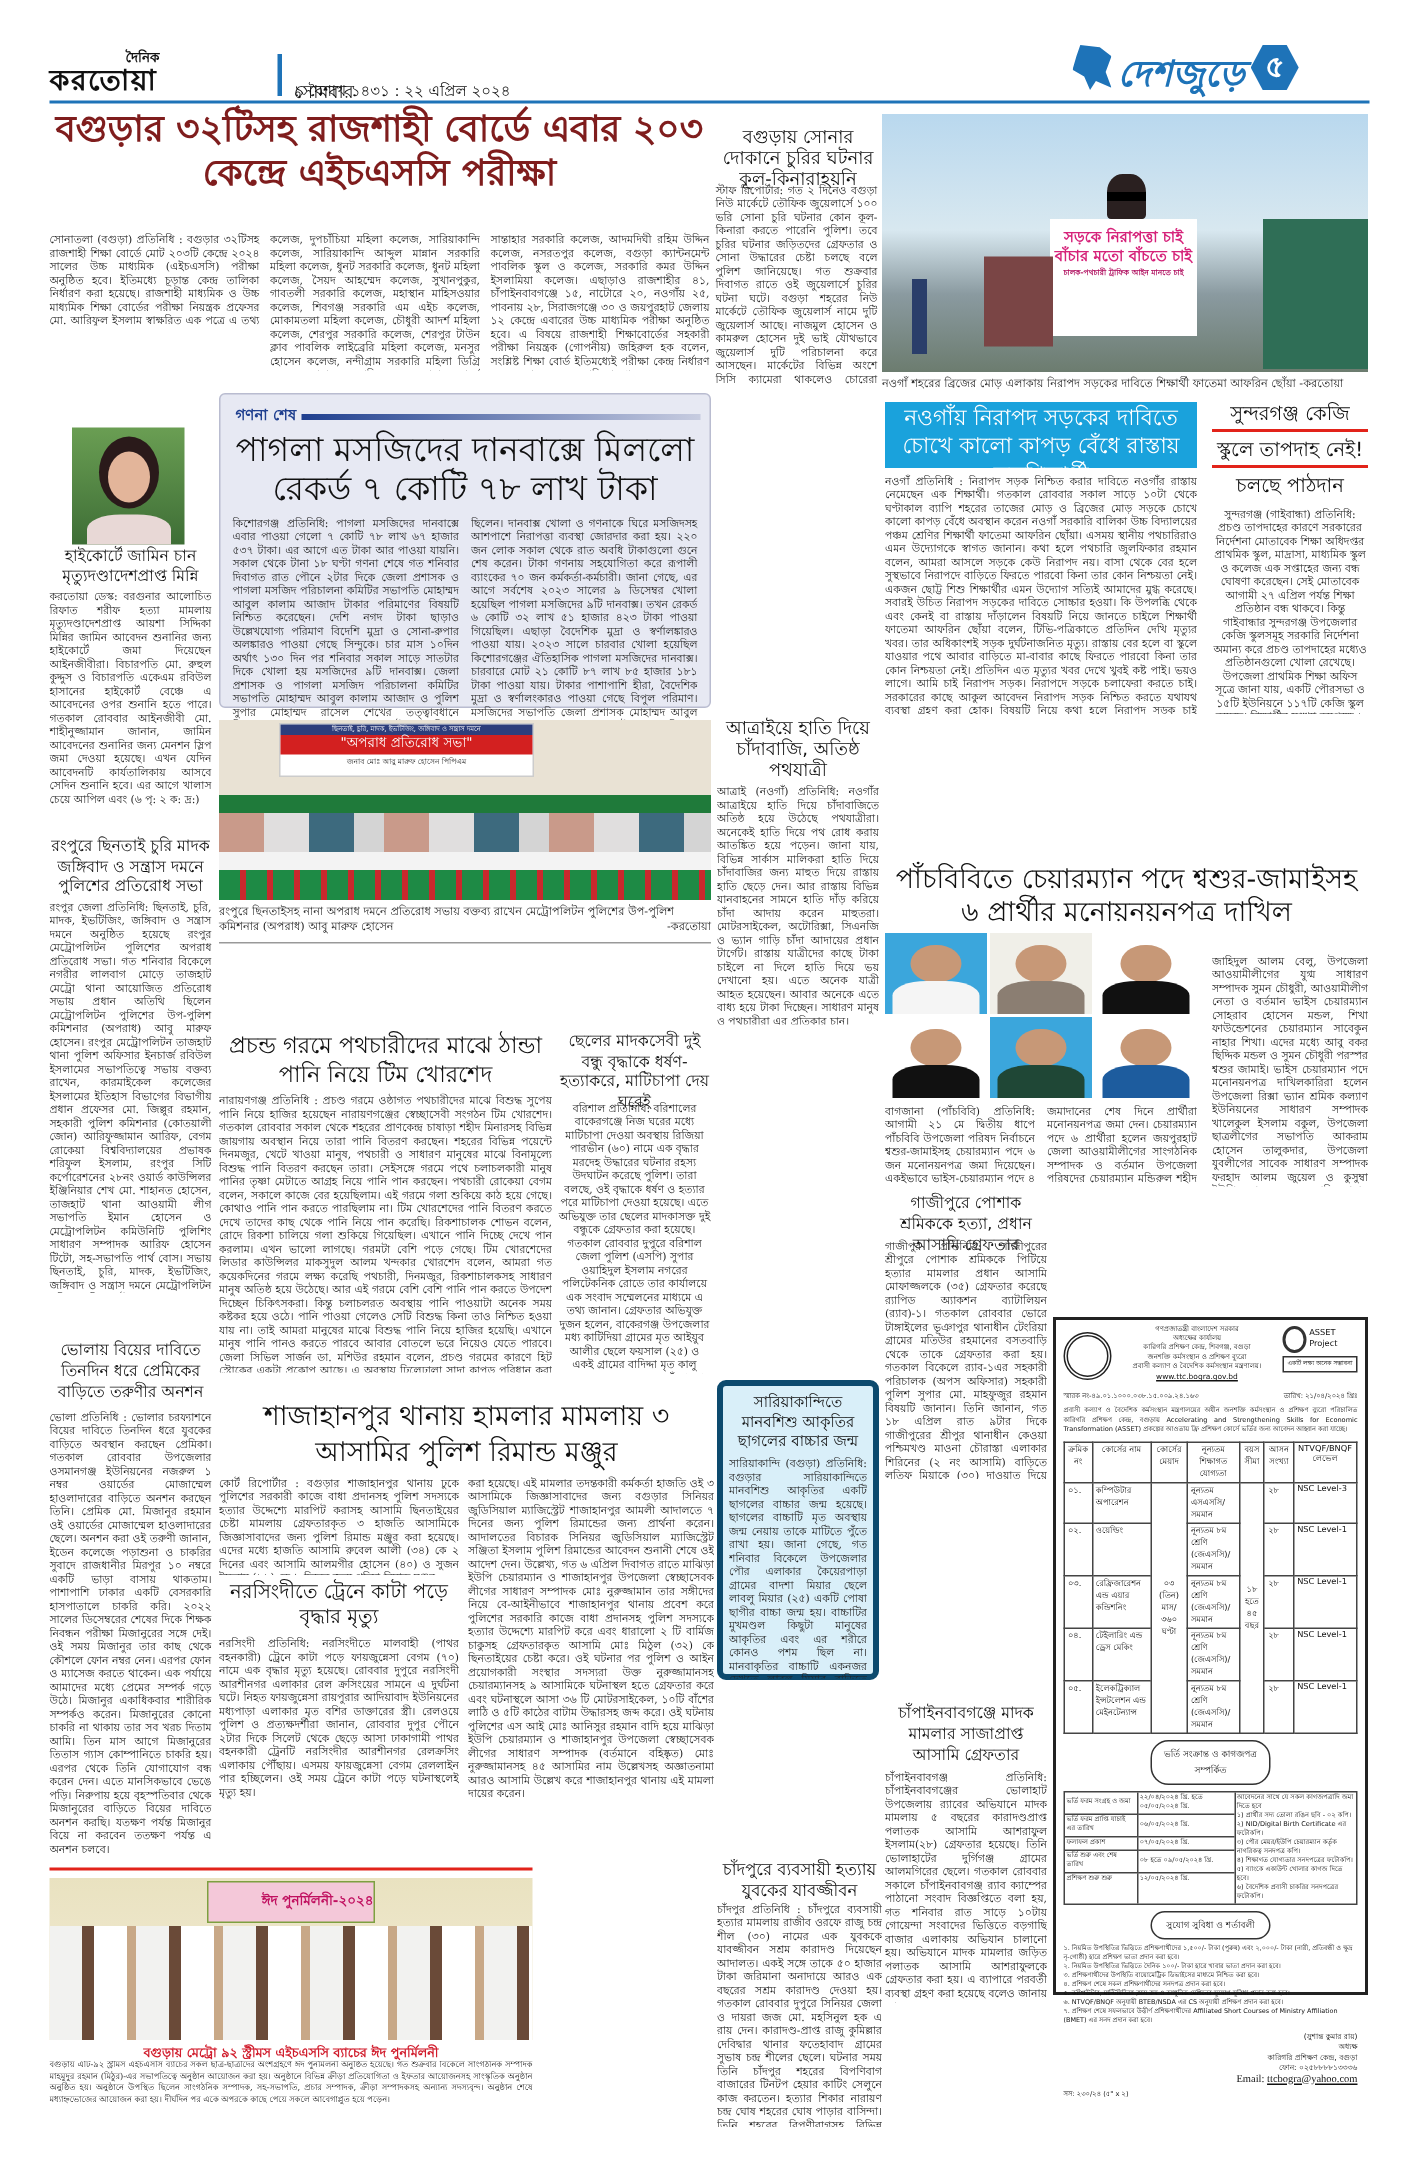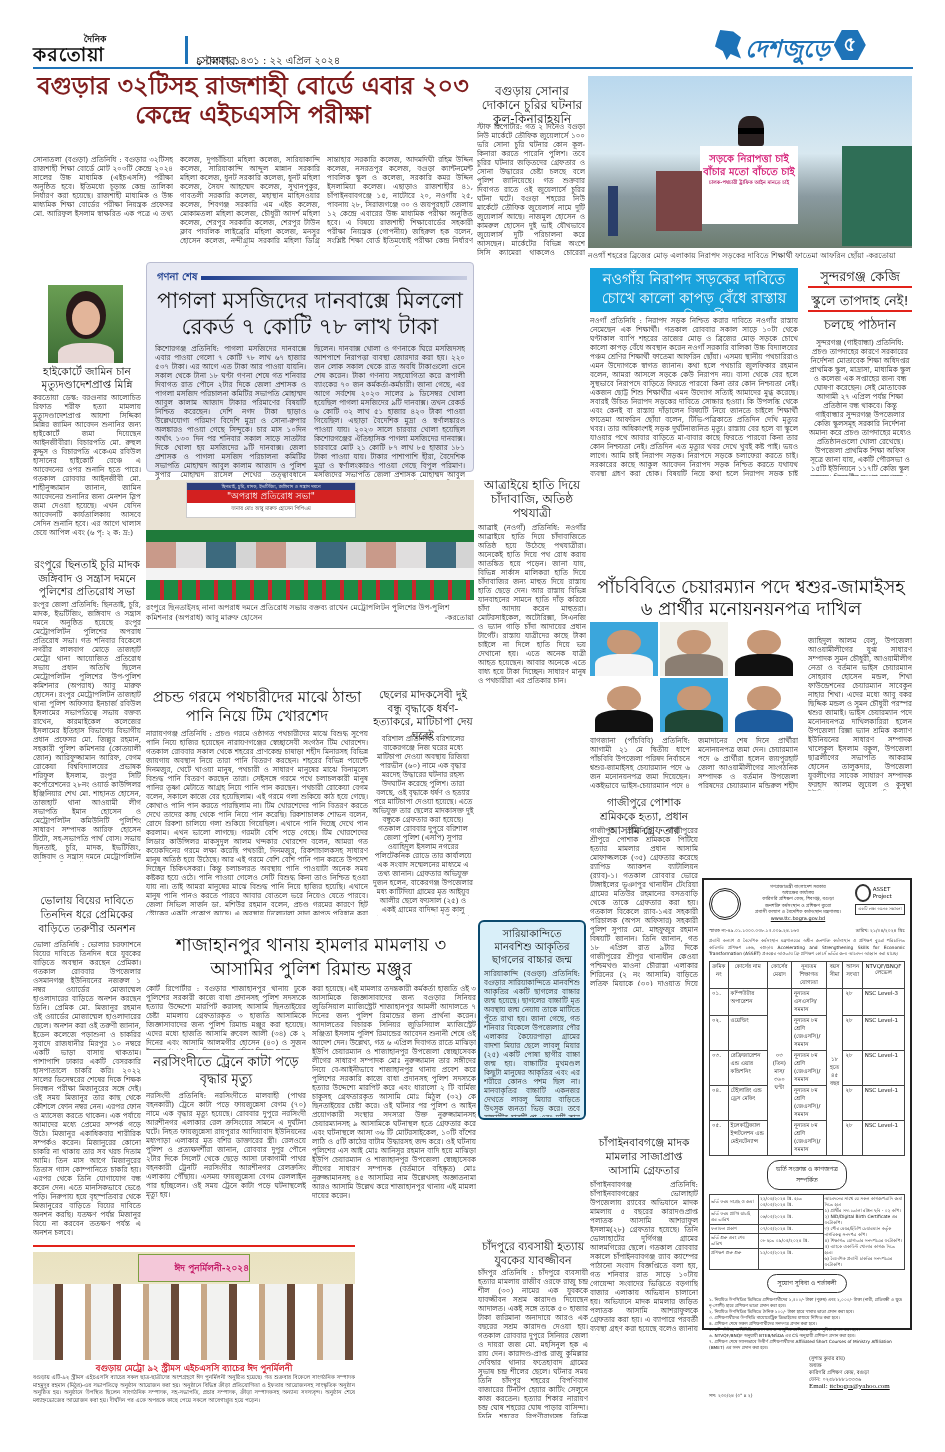--- a/index.html
+++ b/index.html
@@ -29,21 +29,21 @@
 .red-under{border-bottom:2px solid #e2231a}
 .portrait{position:absolute;overflow:hidden}
 .portrait .face{position:absolute;left:25%;top:14%;width:50%;height:48%;border-radius:50%;background:#c79877}
 .portrait .shirt{position:absolute;left:8%;top:60%;width:84%;height:45%;border-radius:40% 40% 0 0}
 .adbox{border:2px solid #222;background:#fff}
 .adtitle{background:#222;color:#fff;font-family:"DejaVu Sans",sans-serif;font-size:10.5px;text-align:center;line-height:22px;font-weight:bold}
 .adtable{border-collapse:collapse;width:100%;font-size:5.5px;font-family:"DejaVu Sans",sans-serif}
 .adtable td,.adtable th{border:1px solid #444;padding:1px 2px;vertical-align:top;height:13px}
 .adtable th{font-weight:normal;background:#fff}
 .pill{border:1px solid #333;border-radius:12px;font-size:6px;font-family:"DejaVu Sans",sans-serif;text-align:center;padding:3px 8px;width:80px;margin:4px auto}
-.cyanbox{background:#d9eff9;border:2px solid #0c4a6e;border-radius:6px}
+.cyanbox{background:#d9eff9;border:4px solid #0c4a6e;border-radius:6px}
 .rule-red{height:2px;background:#e2231a}
 .rule-gray{height:1px;background:#999}
 </style>
 </head>
 <body>
 
 <div class="abs logo">
   <div class="small">দৈনিক</div>
   <div class="big">করতোয়া</div>
 </div>
@@ -316,21 +316,21 @@
   <div class="pill">সুযোগ সুবিধা ও শর্তাবলী</div>
   <div style="font-size:4.3px;line-height:6px">
     <div>১. নিয়মিত উপস্থিতির ভিত্তিতে প্রশিক্ষণার্থীদের ১,৫০০/- টাকা (পুরুষ) এবং ২,০০০/- টাকা (নারী, প্রতিবন্ধী ও ক্ষুদ্র নৃ-গোষ্ঠী) হারে প্রশিক্ষণ ভাতা প্রদান করা হবে।</div>
     <div>২. নিয়মিত উপস্থিতির ভিত্তিতে দৈনিক ১০০/- টাকা হারে খাবার ভাতা প্রদান করা হবে।</div>
     <div>৩. প্রশিক্ষণার্থীদের উপস্থিতি বায়োমেট্রিক ডিভাইসের মাধ্যমে নিশ্চিত করা হবে।</div>
     <div>৪. প্রশিক্ষণ শেষে সকল প্রশিক্ষণার্থীদের সনদপত্র প্রদান করা হবে।</div>
     <div>৫. কম্পিউটার, মাল্টিমিডিয়া ক্লাস রুম ও আধুনিক মেশিনের সুযোগ-সুবিধা প্রদান করা হবে।</div>
     <div>৬. NTVQF/BNQF অনুযায়ী BTEB/NSDA এর CS অনুযায়ী প্রশিক্ষণ প্রদান করা হবে।</div>
     <div>৭. প্রশিক্ষণ শেষে সফলভাবে উত্তীর্ণ প্রশিক্ষণার্থীদের Affiliated Short Courses of Ministry Affiliation (BMET) এর সনদ প্রদান করা হবে।</div>
   </div>
-  <div style="margin-left:100px;text-align:left;font-size:5px;line-height:7px;margin-top:4px">
+  <div style="margin-left:100px;text-align:right;font-size:5px;line-height:7px;margin-top:4px">
     <div>(সুশান্ত কুমার রায়)</div>
     <div>অধ্যক্ষ</div>
     <div>কারিগরি প্রশিক্ষণ কেন্দ্র, বগুড়া</div>
     <div>ফোন: ০২৫৮৮৮৮১৩৩৩৬</div>
     <div style="font-family:'Liberation Serif',serif;font-size:7px">
       <span>Email:</span>
       <span style="text-decoration:underline">ttcbogra@yahoo.com</span>
     </div>
   </div>
   <div style="font-size:4.5px;margin-top:3px">সস: ২৩০/২৪ (৫" x ২)</div>

